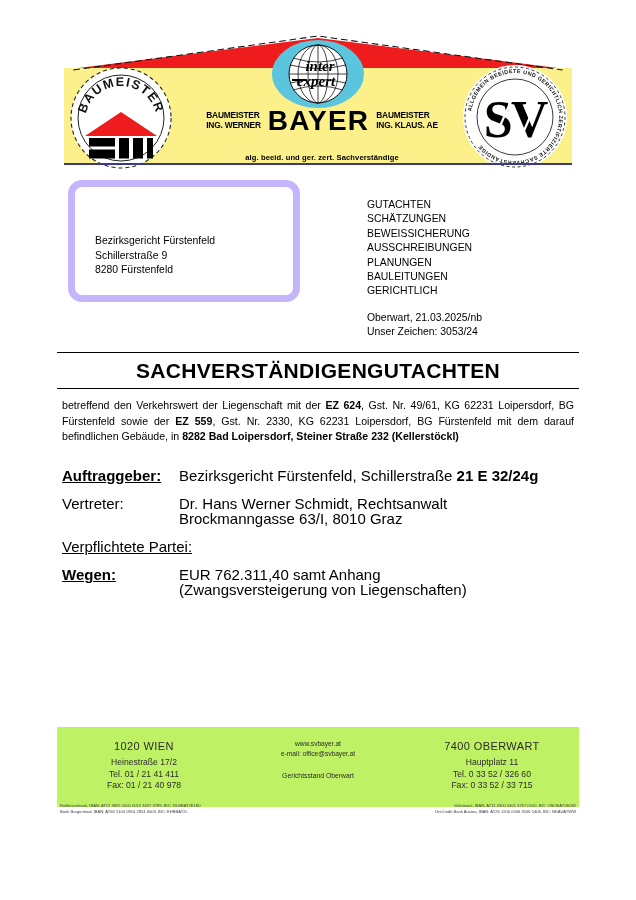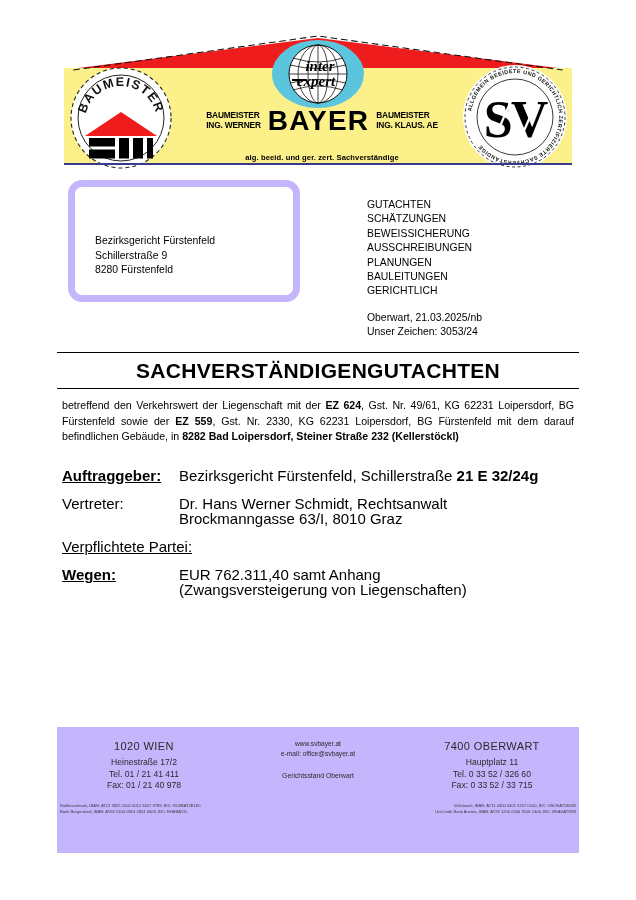--- a/index.html
+++ b/index.html
@@ -220,22 +220,22 @@
   }
   .row-value b { font-weight: bold; }
   .rv-bold { font-weight: bold; }
 
   
   .footer {
     position: absolute;
     left: 57px;
     top: 727px;
     width: 522px;
-    height: 126px;
-    background: #c4b5fd;
+    height: 80px;
+    background: #bef264;
   }
   .ft-cols {
     position: absolute;
     left: 0; top: 12px;
     width: 522px;
     display: flex;
   }
   .ft-col {
     flex: 1 1 0;
     text-align: center;

